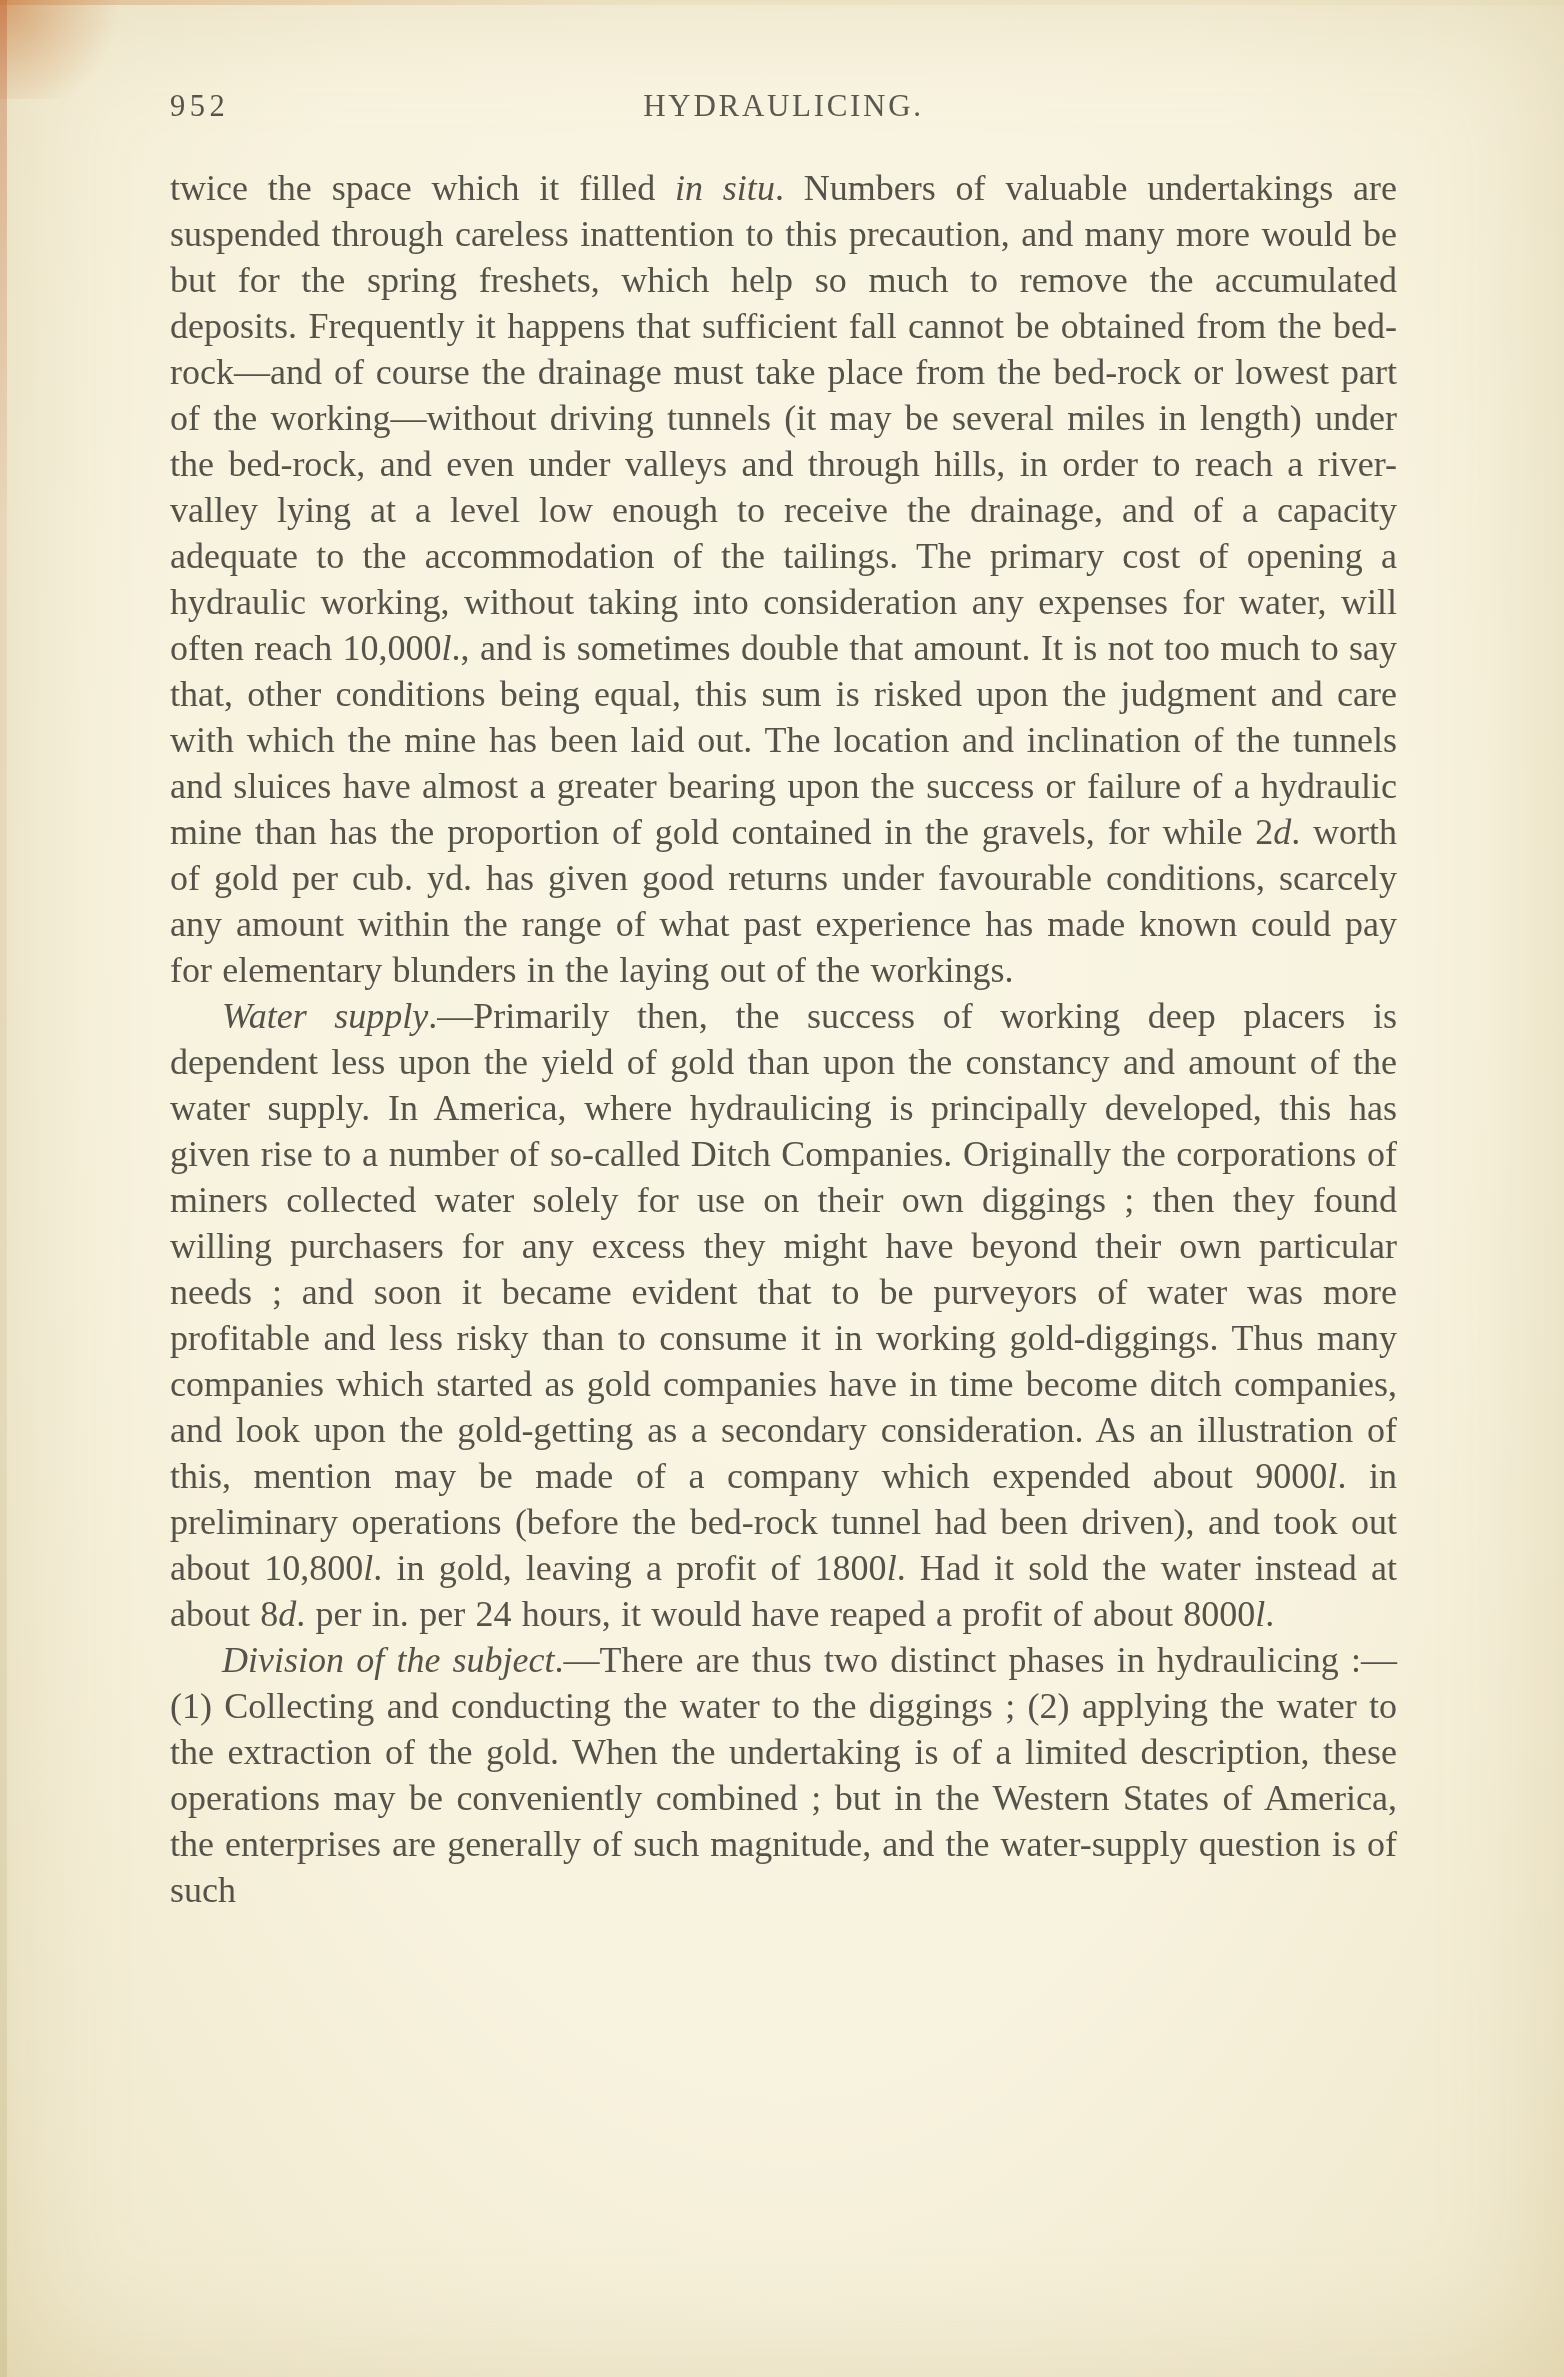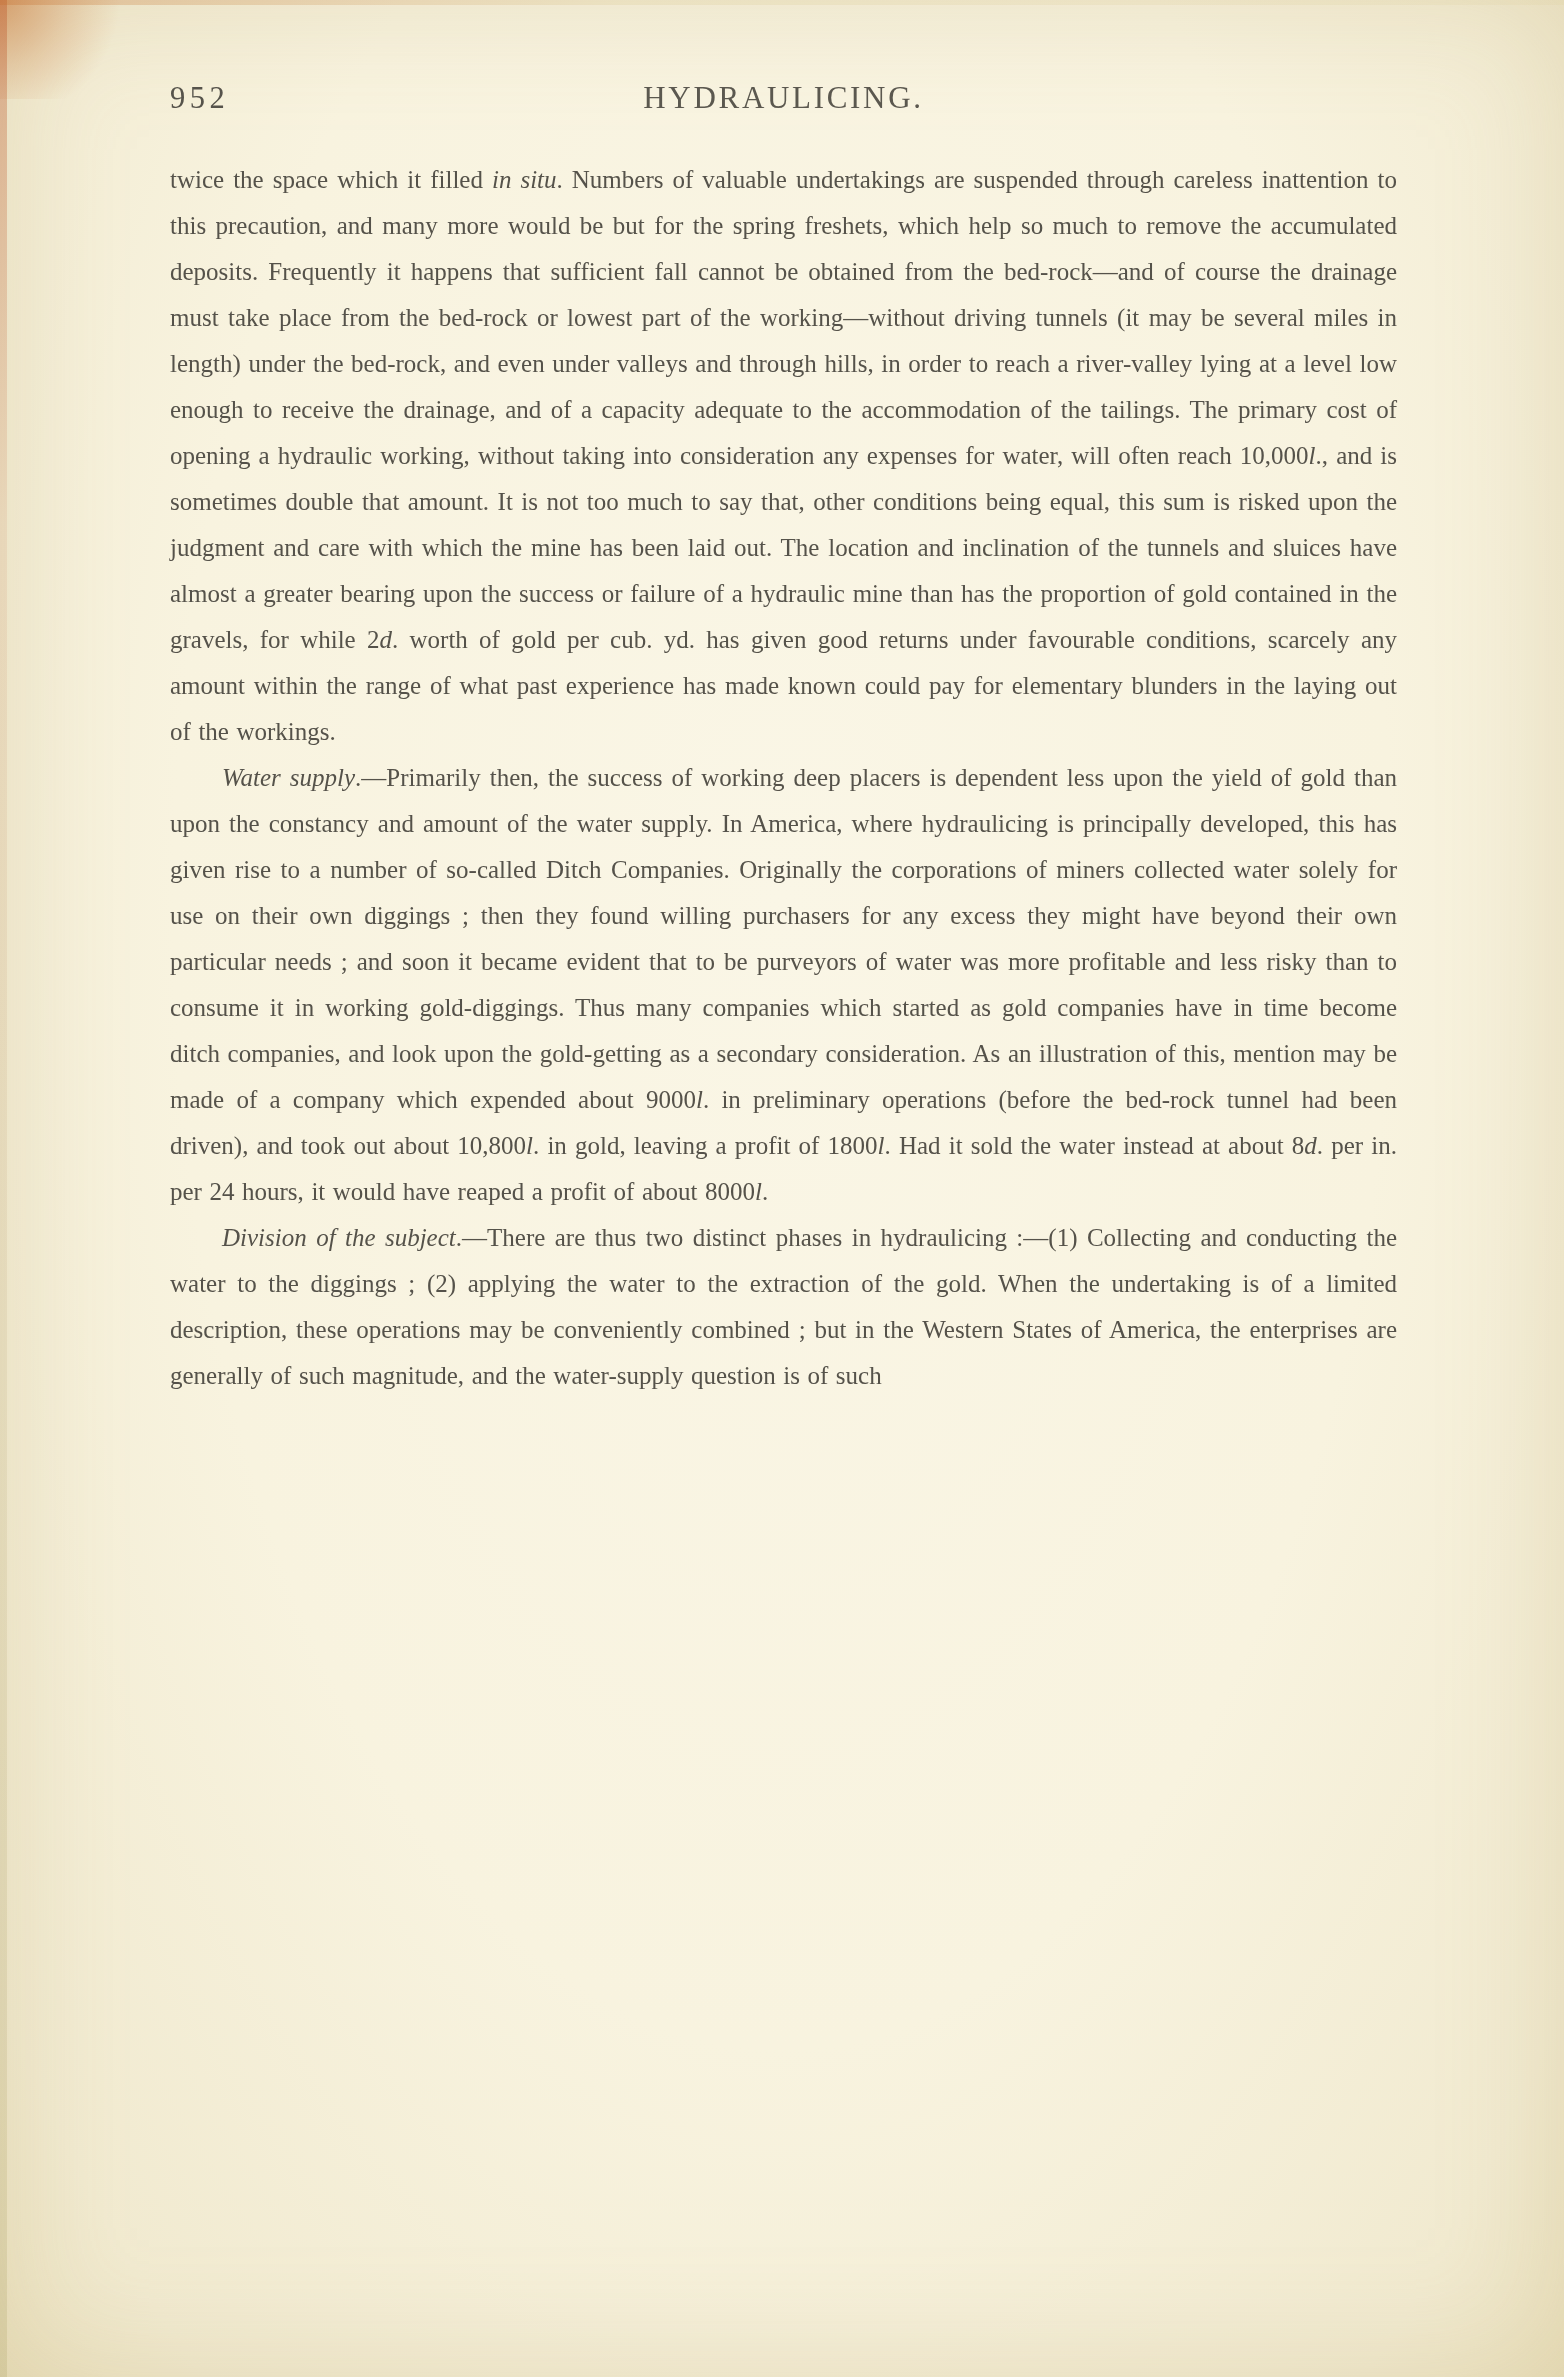--- a/index.html
+++ b/index.html
@@ -34,22 +34,21 @@
   }
   .edge-top {
     position: absolute;
     left: 0; top: 0;
     width: 100%; height: 5.4px;
     background: linear-gradient(to right, rgba(198, 110, 45, 0.30), rgba(210, 190, 120, 0.18) 40%, rgba(210, 190, 120, 0.10));
     pointer-events: none;
   }
   .page-inner {
     position: relative;
-    padding: 51px 168px 0 170px;
-    margin-top: 29px;
+    padding: 88px 168px 0 170px;
   }
   .running-head {
     display: grid;
     grid-template-columns: 1fr auto 1fr;
     align-items: baseline;
     margin-bottom: 41px;
   }
   .page-num {
     justify-self: start;
     font-size: 30.5px;
@@ -57,21 +56,21 @@
     color: #56534b;
   }
   .head-title {
     justify-self: center;
     font-size: 31px;
     letter-spacing: 2.7px;
     color: #5b584f;
   }
   .head-spacer { justify-self: end; }
   .text-block {
-    font-size: 25px;
+    font-size: 36px;
     line-height: 46px;
     text-align: justify;
     word-spacing: 1.3px;
     color: #55524a;
   }
   .text-block p {
     margin: 0;
     padding: 0;
   }
   .text-block p.indent {

